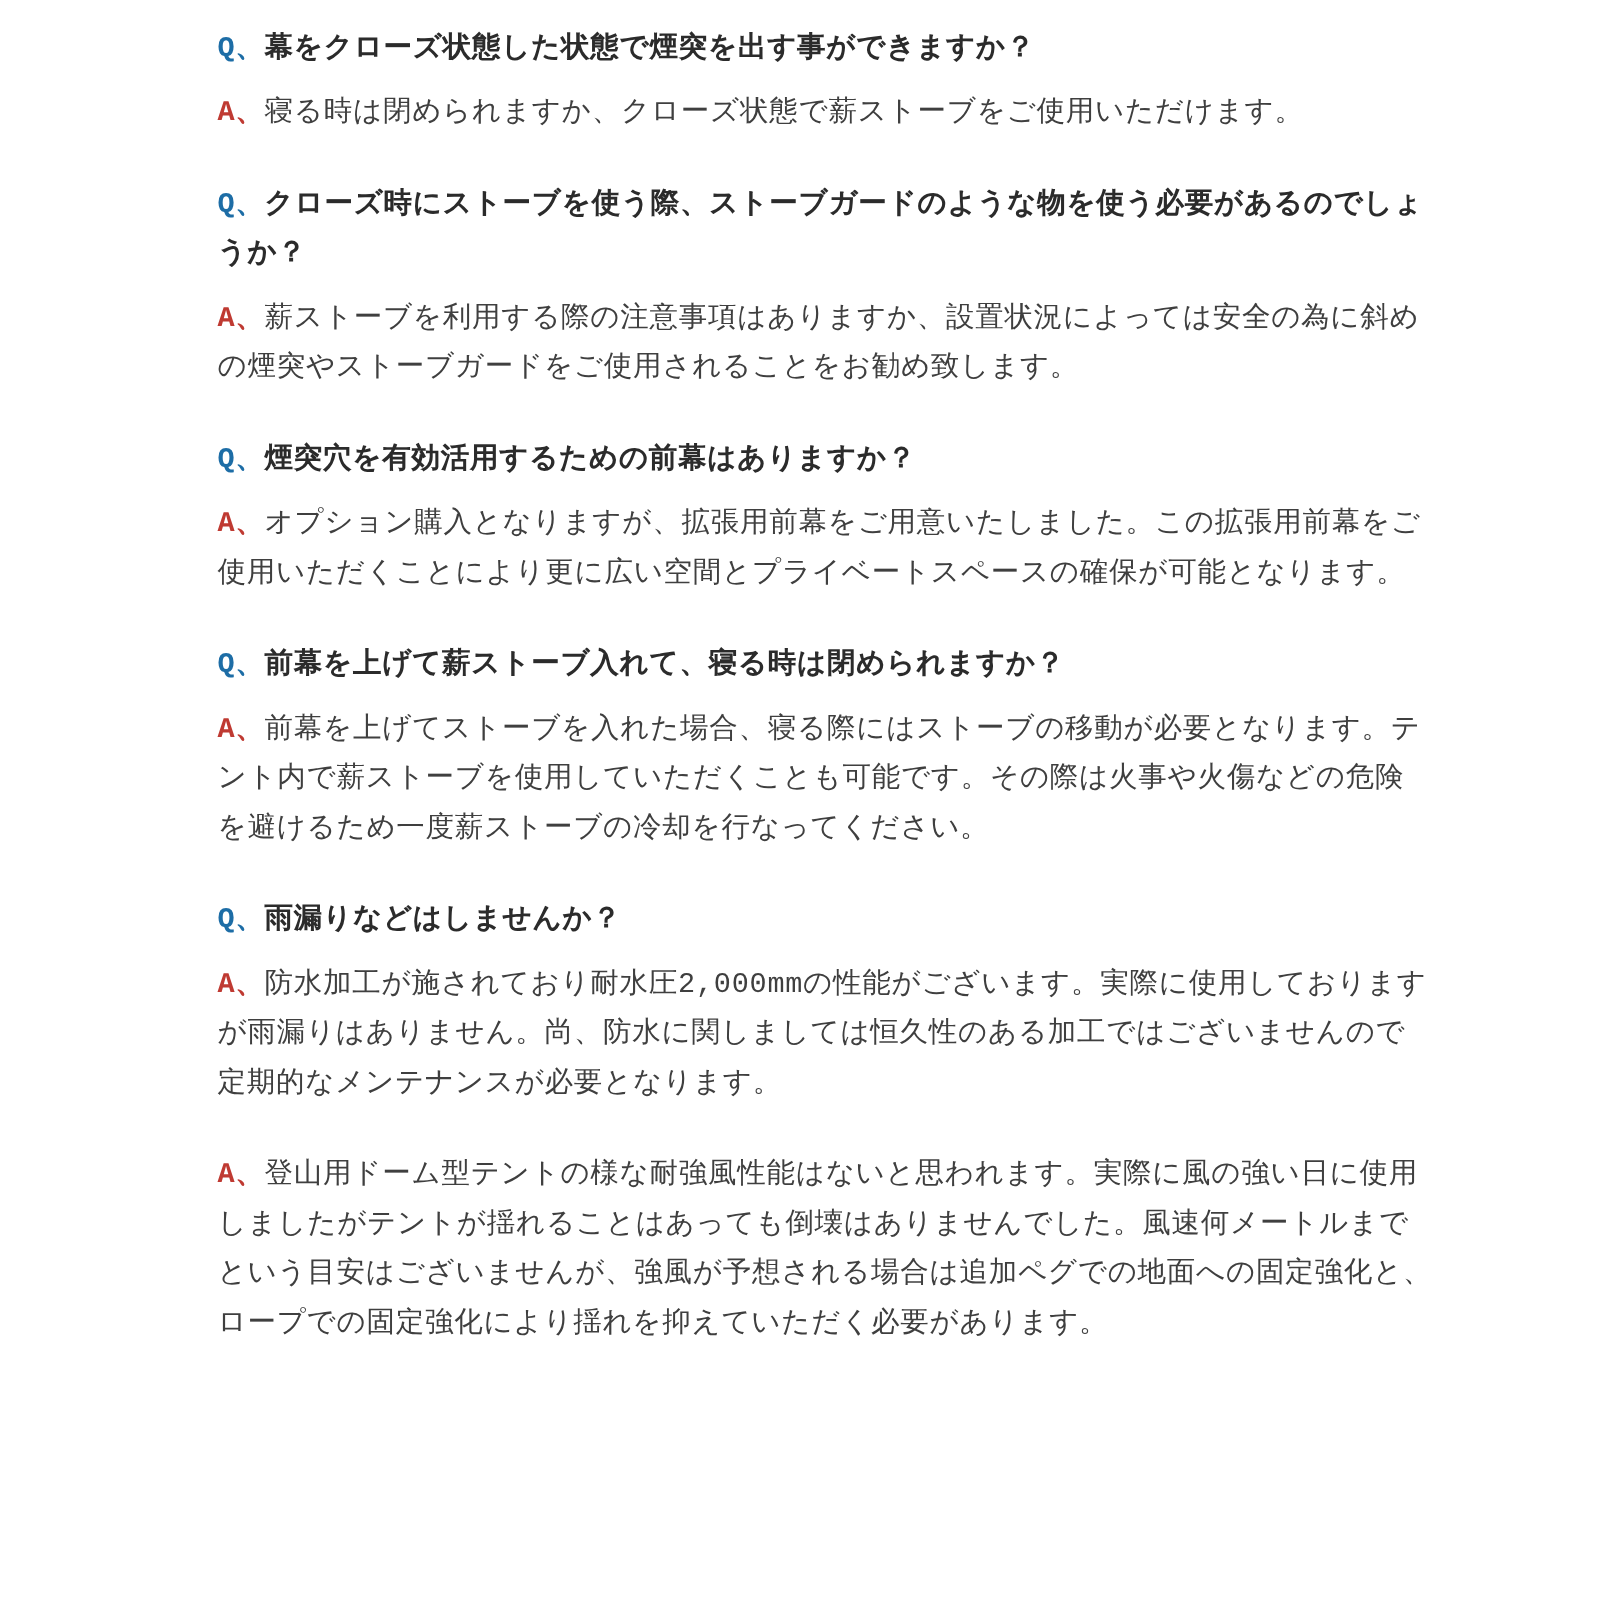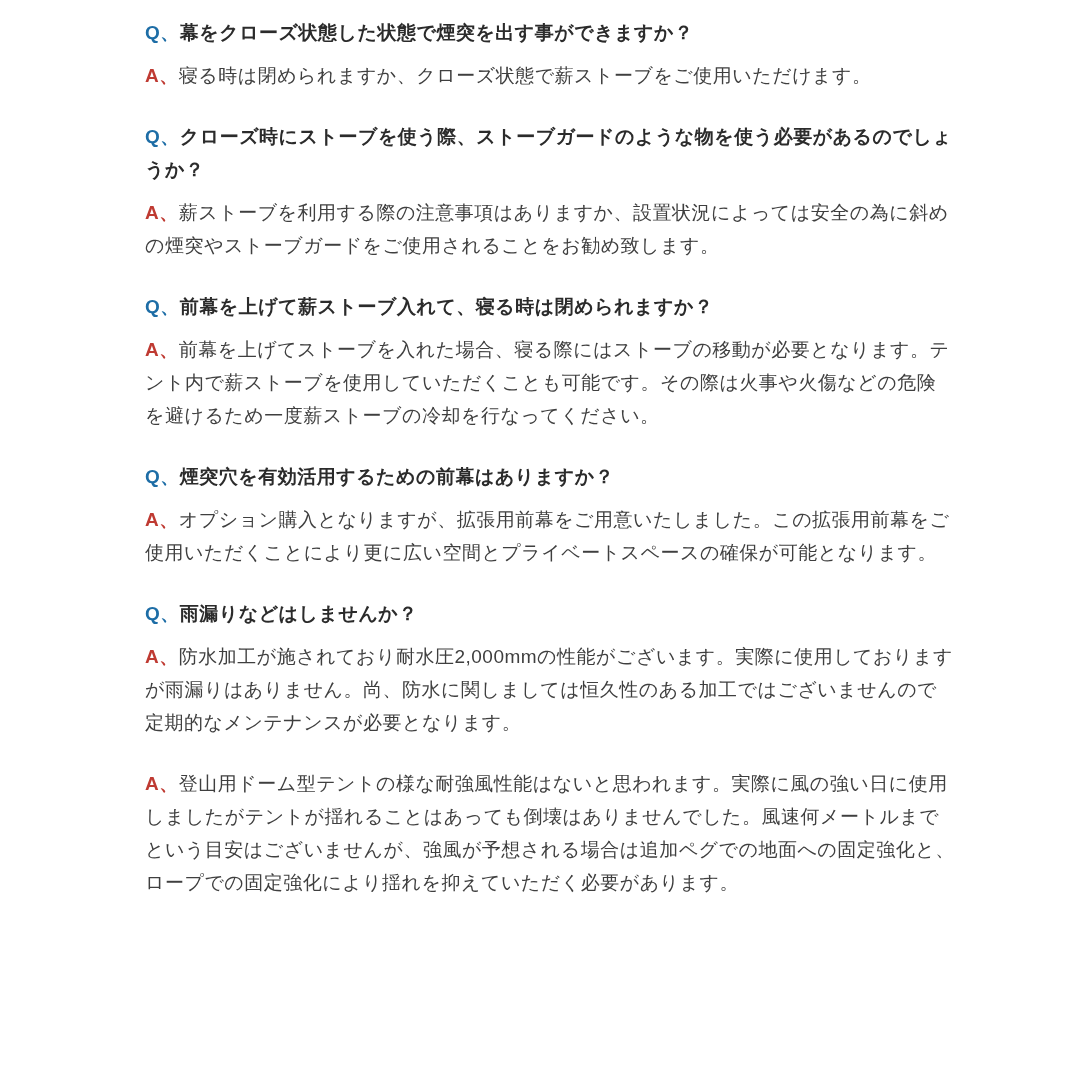--- a/index.html
+++ b/index.html
@@ -12,20 +12,21 @@
     height: 1080px;
     overflow: hidden;
     font-family: "Liberation Sans", "DejaVu Sans", sans-serif;
   }
   .page {
     box-sizing: border-box;
     width: 1080px;
     height: 1080px;
     padding: 16px 125px 0 145px;
     background: #ffffff;
+    font-family: Liberation Mono, monospace;
   }
   .qa {
     margin: 0 0 28px 0;
   }
   .q-row {
     font-size: 19px;
     line-height: 33px;
     font-weight: bold;
     color: #2b2b2b;
     margin: 0 0 10px 0;
@@ -58,27 +59,27 @@
     <p class="a-row"><span class="a-marker">A、</span><span>寝る時は閉められますか、クローズ状態で薪ストーブをご使用いただけます。</span></p>
   </section>
 
   <section class="qa">
     <p class="q-row"><span class="q-marker">Q、</span><span>クローズ時にストーブを使う際、ストーブガードのような物を使う必要があるのでしょうか？</span></p>
     <p class="a-row"><span class="a-marker">A、</span><span>薪ストーブを利用する際の注意事項はありますか、設置状況によっては安全の為に斜めの煙突やストーブガードをご使用されることをお勧め致します。</span></p>
   </section>
 
 
   <section class="qa">
-    <p class="q-row"><span class="q-marker">Q、</span><span>前幕を上げて薪ストーブ入れて、寝る時は閉められますか？</span></p>
-    <p class="a-row"><span class="a-marker">A、</span><span>前幕を上げてストーブを入れた場合、寝る際にはストーブの移動が必要となります。テント内で薪ストーブを使用していただくことも可能です。その際は火事や火傷などの危険を避けるため一度薪ストーブの冷却を行なってください。</span></p>
+    <p class="q-row"><span class="q-marker">Q、</span><span>煙突穴を有効活用するための前幕はありますか？</span></p>
+    <p class="a-row"><span class="a-marker">A、</span><span>オプション購入となりますが、拡張用前幕をご用意いたしました。この拡張用前幕をご使用いただくことにより更に広い空間とプライベートスペースの確保が可能となります。</span></p>
   </section>
 
   <section class="qa">
-    <p class="q-row"><span class="q-marker">Q、</span><span>煙突穴を有効活用するための前幕はありますか？</span></p>
-    <p class="a-row"><span class="a-marker">A、</span><span>オプション購入となりますが、拡張用前幕をご用意いたしました。この拡張用前幕をご使用いただくことにより更に広い空間とプライベートスペースの確保が可能となります。</span></p>
+    <p class="q-row"><span class="q-marker">Q、</span><span>前幕を上げて薪ストーブ入れて、寝る時は閉められますか？</span></p>
+    <p class="a-row"><span class="a-marker">A、</span><span>前幕を上げてストーブを入れた場合、寝る際にはストーブの移動が必要となります。テント内で薪ストーブを使用していただくことも可能です。その際は火事や火傷などの危険を避けるため一度薪ストーブの冷却を行なってください。</span></p>
   </section>
 
   <section class="qa">
     <p class="q-row"><span class="q-marker">Q、</span><span>雨漏りなどはしませんか？</span></p>
     <p class="a-row"><span class="a-marker">A、</span><span>防水加工が施されており耐水圧2,000mmの性能がございます。実際に使用しておりますが雨漏りはありません。尚、防水に関しましては恒久性のある加工ではございませんので定期的なメンテナンスが必要となります。</span></p>
   </section>
 
   <section class="qa">
     <p class="a-row"><span class="a-marker">A、</span><span>登山用ドーム型テントの様な耐強風性能はないと思われます。実際に風の強い日に使用しましたがテントが揺れることはあっても倒壊はありませんでした。風速何メートルまでという目安はございませんが、強風が予想される場合は追加ペグでの地面への固定強化と、ロープでの固定強化により揺れを抑えていただく必要があります。</span></p>
   </section>

